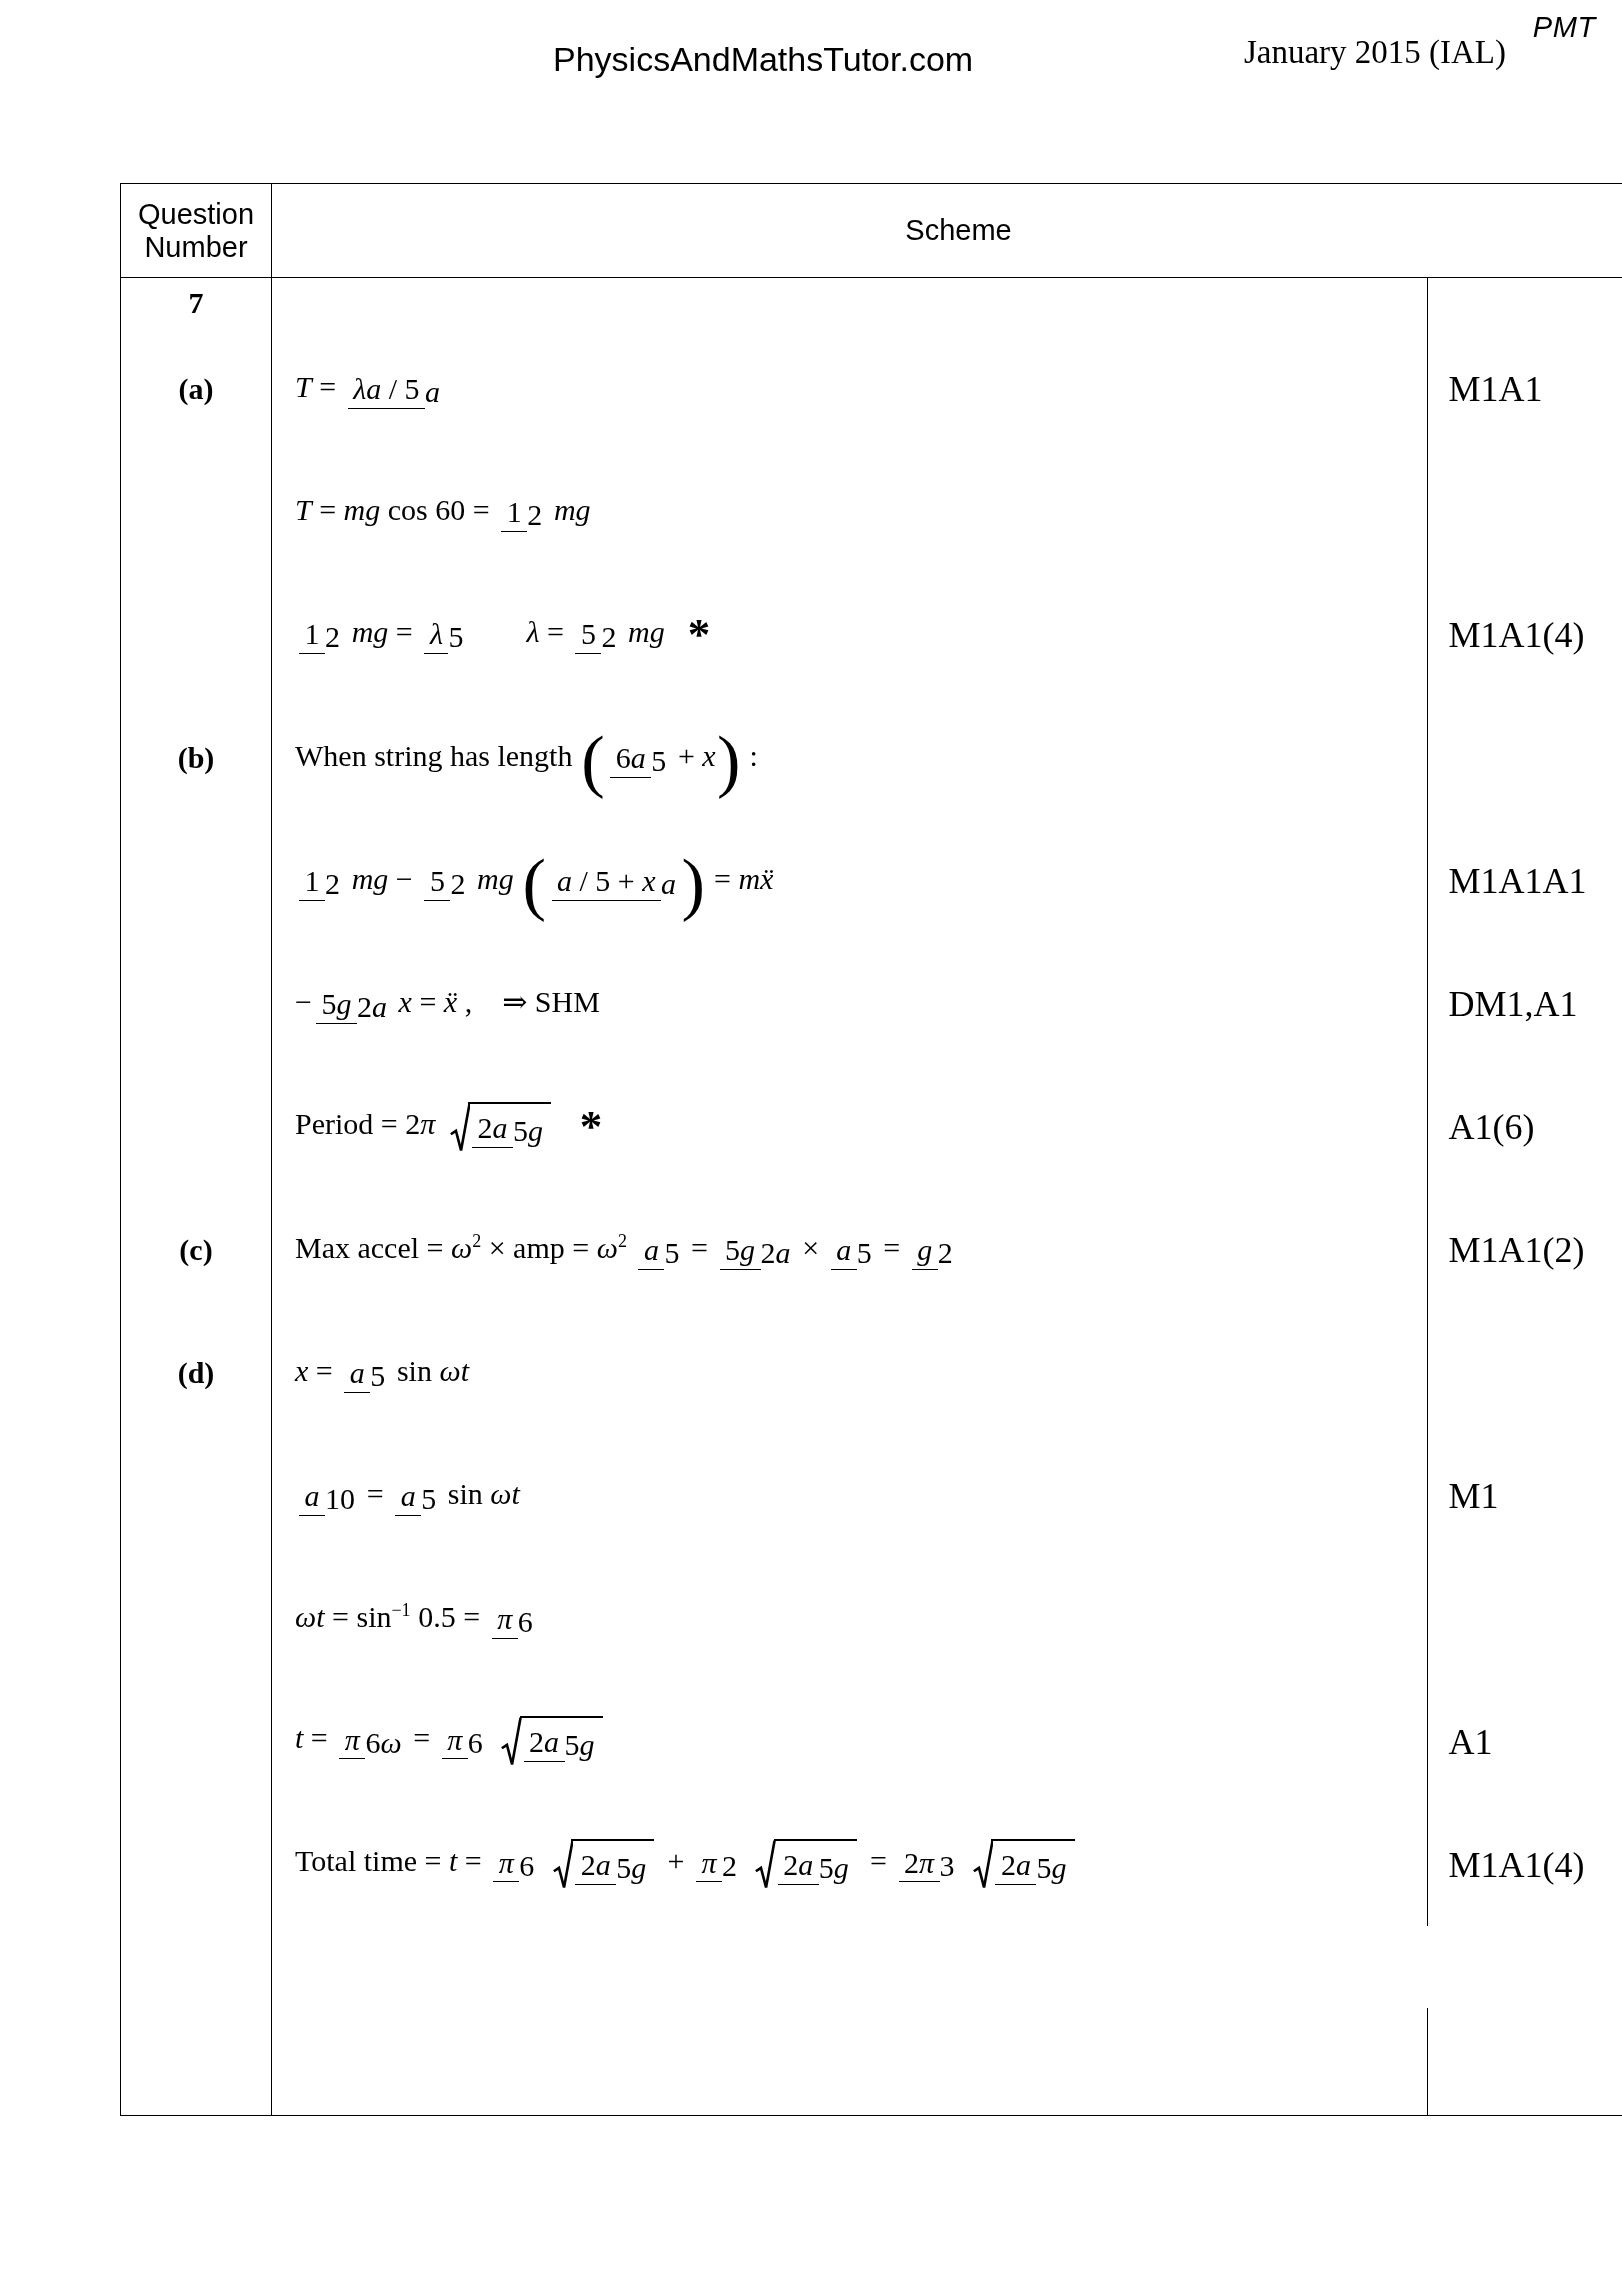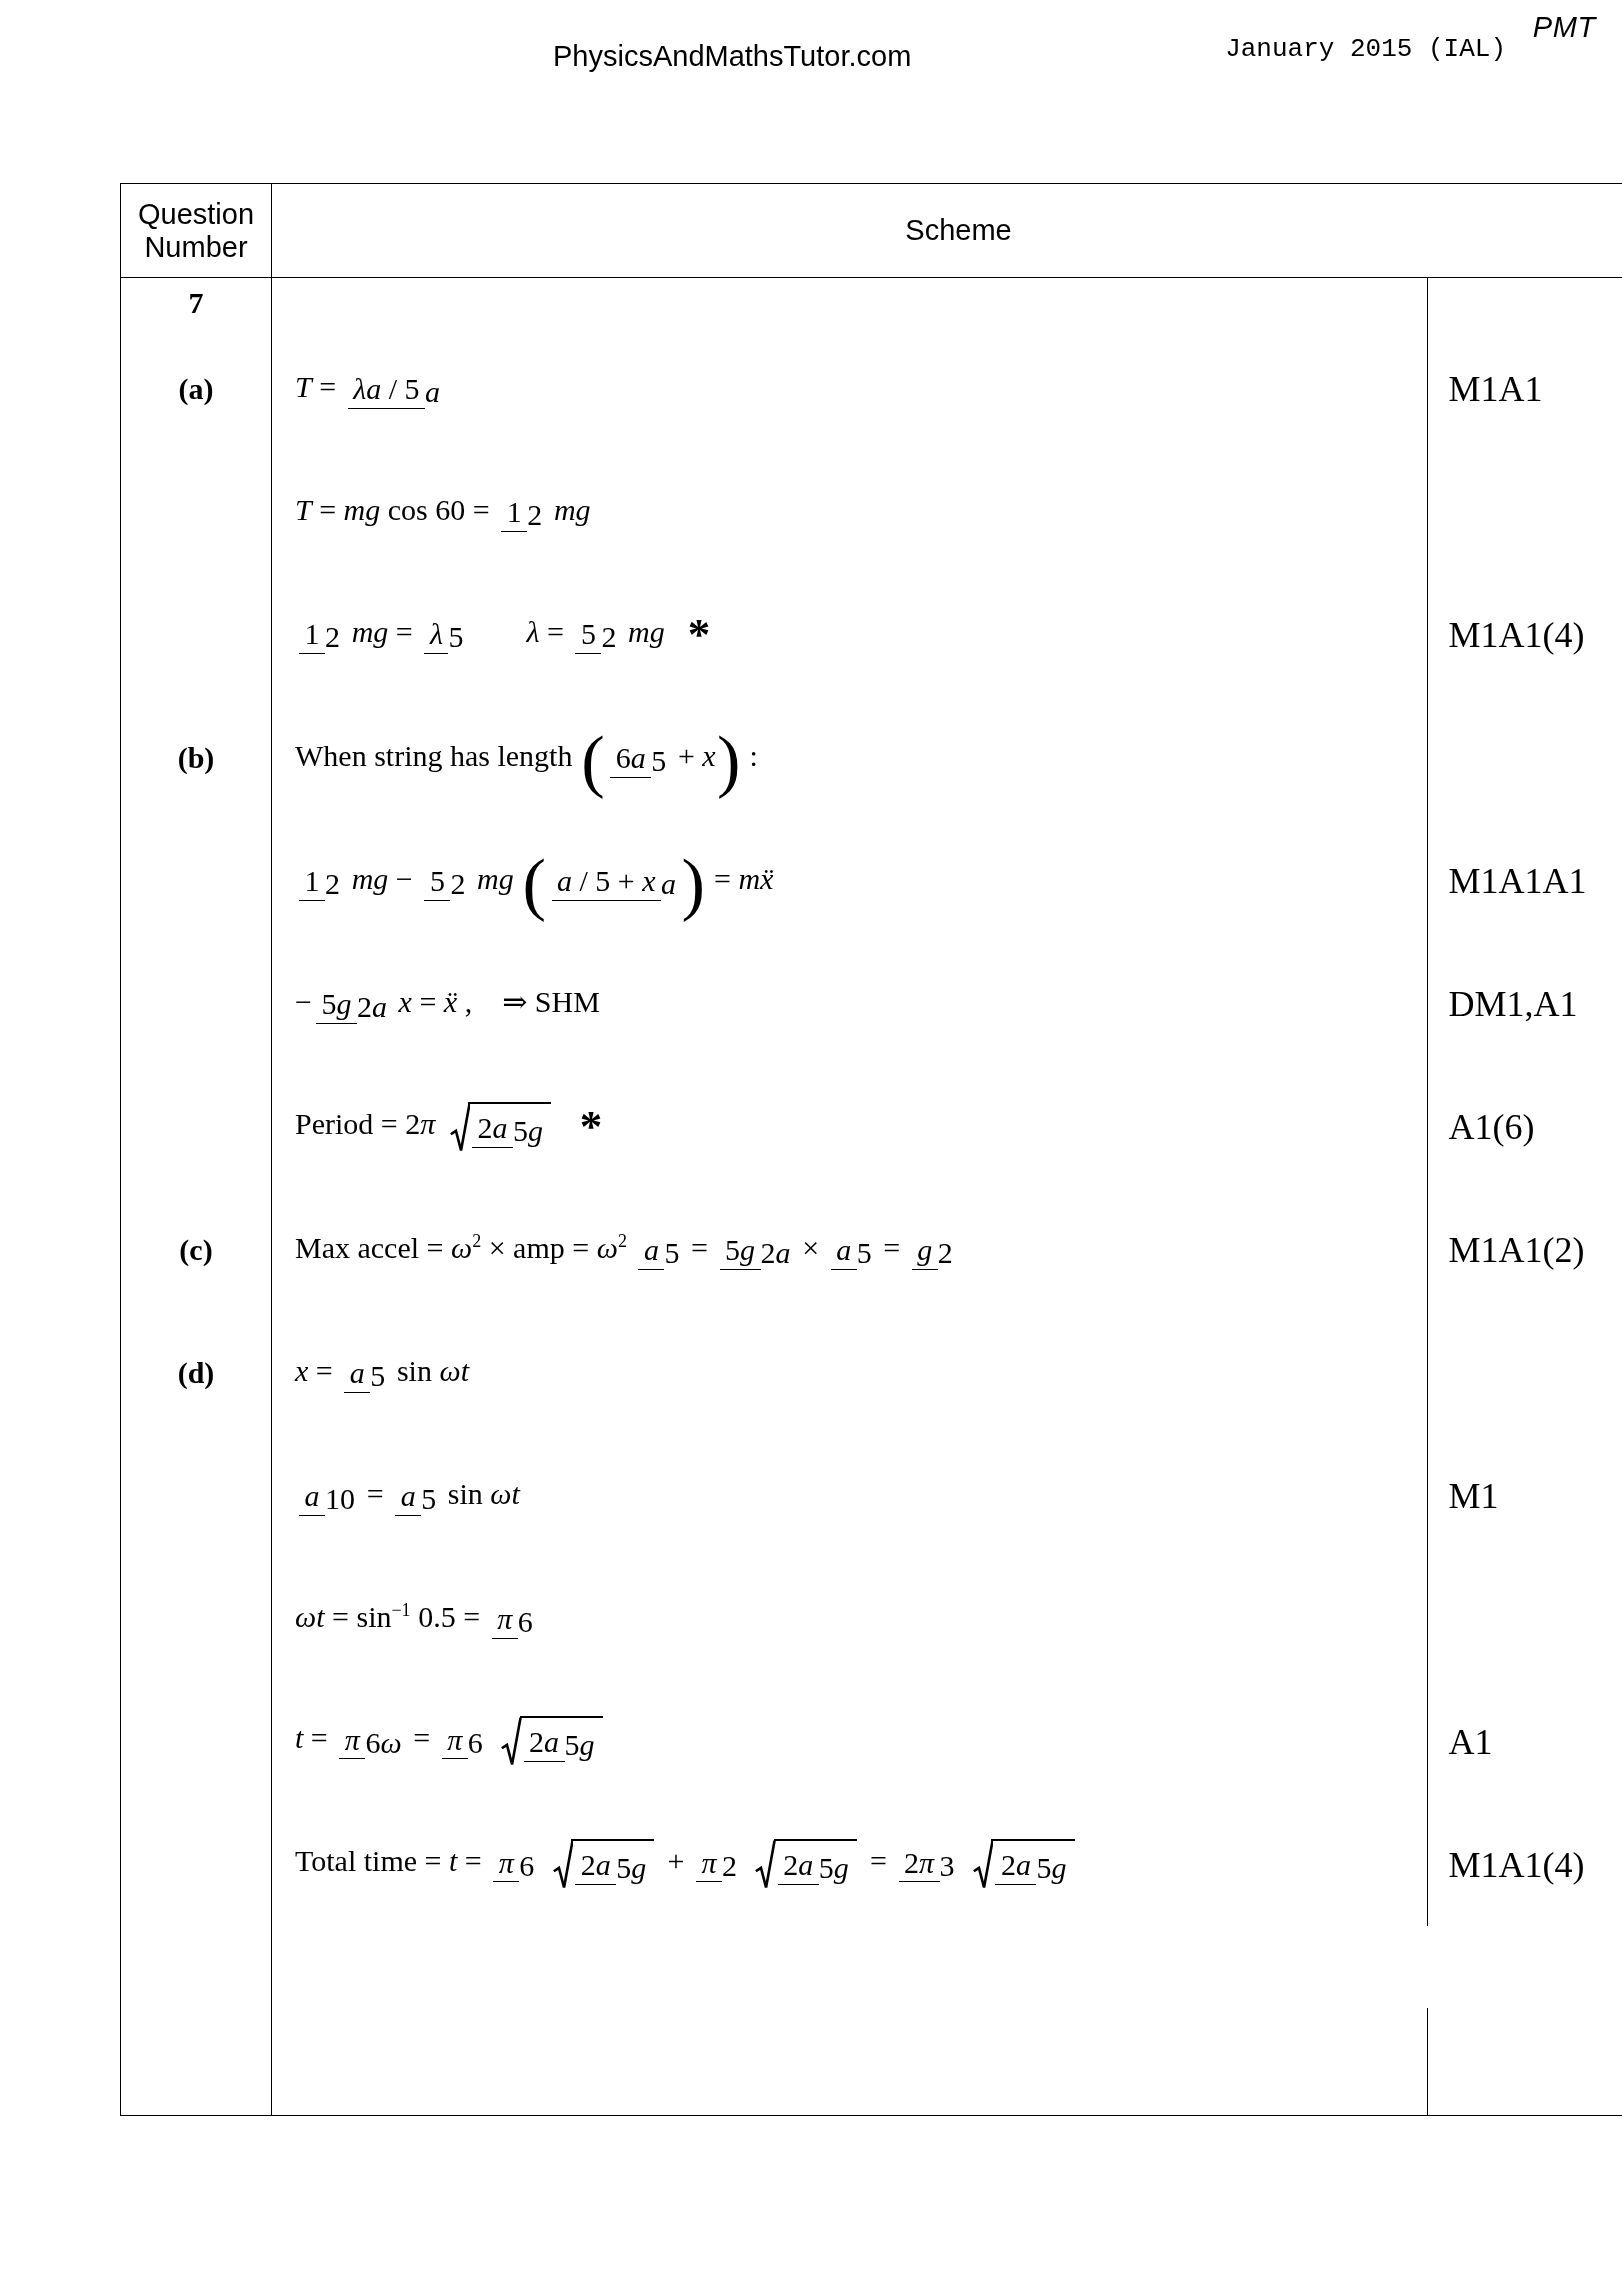--- a/index.html
+++ b/index.html
@@ -10,25 +10,25 @@
   }
 
   
   .pmt {
     position:absolute; top:11px; right:26px;
     font-style:italic; font-size:29px; letter-spacing:0.7px;
     font-family:Liberation Sans, sans-serif;
   }
   .site {
     position:absolute; top:40px; left:553px;
-    font-size:29px; font-family:"Liberation Sans","DejaVu Sans",sans-serif;
+    font-size:34px; font-family:"Liberation Sans","DejaVu Sans",sans-serif;
   }
   .date {
     position:absolute; top:34px; right:116px;
-    font-size:26px; font-family:Liberation Mono, monospace;
+    font-size:33px; font-family:Liberation Serif, serif;
   }
 
   
   .mtable {
     position:absolute; left:120px; top:183px; width:1527px; height:1933px;
     border:1.4px solid #000; display:flex; flex-direction:column;
   }
   .thead { display:flex; border-bottom:1.4px solid #000; min-height:94px; flex:0 0 auto; }
   .thead .hc {
     display:flex; align-items:center; justify-content:center; text-align:center;

